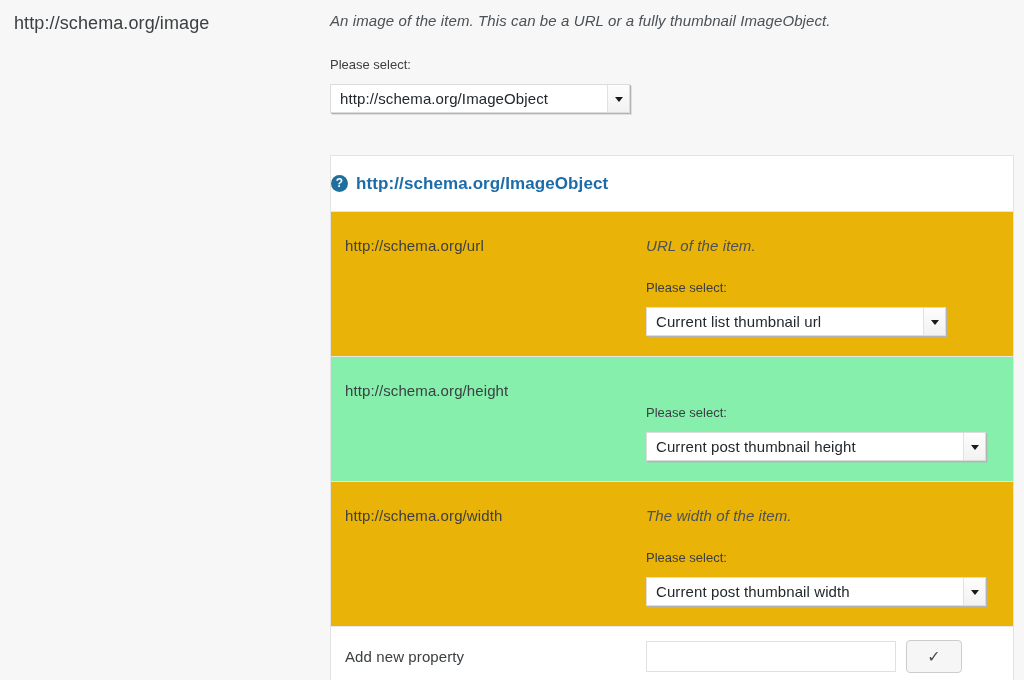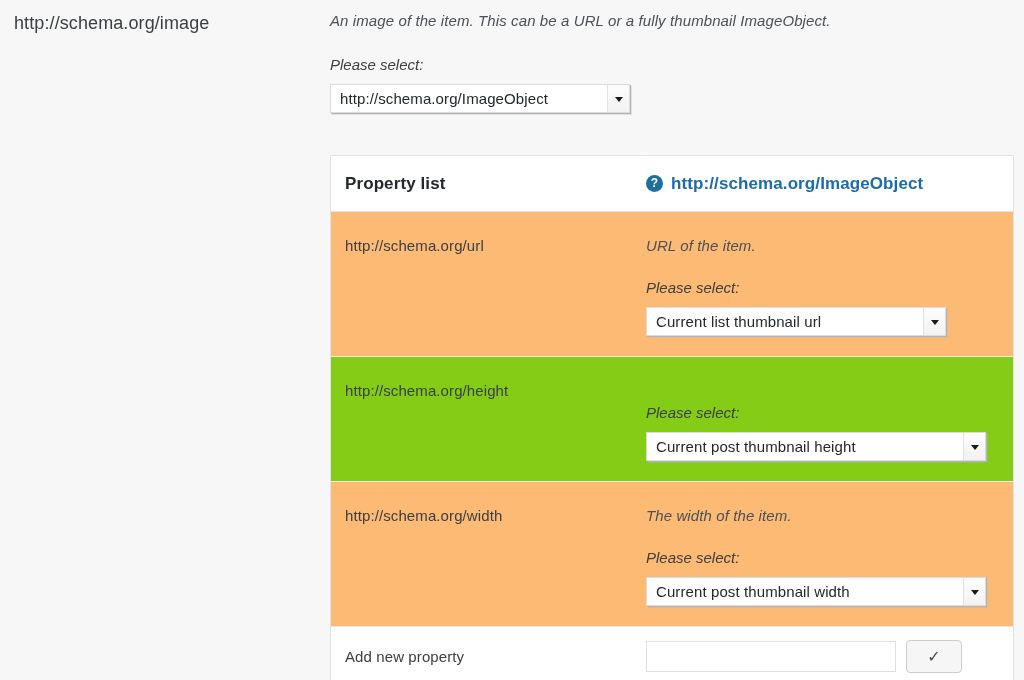--- a/index.html
+++ b/index.html
@@ -45,25 +45,24 @@
 
   .desc {
     font-style: italic;
     font-size: 15px;
     line-height: 20px;
     color: #4b5156;
     letter-spacing: .1px;
   }
 
   .select-label {
-    font-size: 15px;
+    font-size: 13px;
     line-height: 20px;
     color: #3c4043;
     margin-top: 24px;
-    font-style: italic;
   }
 
   
   .select {
     position: relative;
     display: inline-block;
     margin-top: 9px;
     height: 29px;
     background: #fff;
     border: 1px solid #dcdcdc;
@@ -159,22 +158,22 @@
     color: #1b6ca8;
     letter-spacing: .1px;
     text-decoration: none;
     cursor: pointer;
   }
 
   .prop-row {
     display: flex;
     border-bottom: 1px solid #e8e8e8;
   }
-  .prop-row.shade { background: #fdba74; }
-  .prop-row.plain { background: #84cc16; }
+  .prop-row.shade { background: #eab308; }
+  .prop-row.plain { background: #86efac; }
 
   .prop-row .cell-left {
     width: 315px;
     box-sizing: border-box;
     padding: 24px 10px 20px 14px;
     font-size: 15px;
     line-height: 20px;
     color: #3c4043;
     letter-spacing: .1px;
   }
@@ -247,21 +246,20 @@
     <div class="select-label">Please select:</div>
     <div class="select w-root">
       <span class="sel-text">http://schema.org/ImageObject</span>
       <span class="sel-arrow-box"></span>
     </div>
   </div>
 
   <div id="property-table">
 
     <div class="tbl-head">
-      <div class="th-left">Property list</div>
       <div class="th-right">
         <span class="help-icon">?</span>
         <span class="th-link">http://schema.org/ImageObject</span>
       </div>
     </div>
 
     <div class="prop-row shade">
       <div class="cell-left">http://schema.org/url</div>
       <div class="cell-right">
         <div class="desc">URL of the item.</div>

